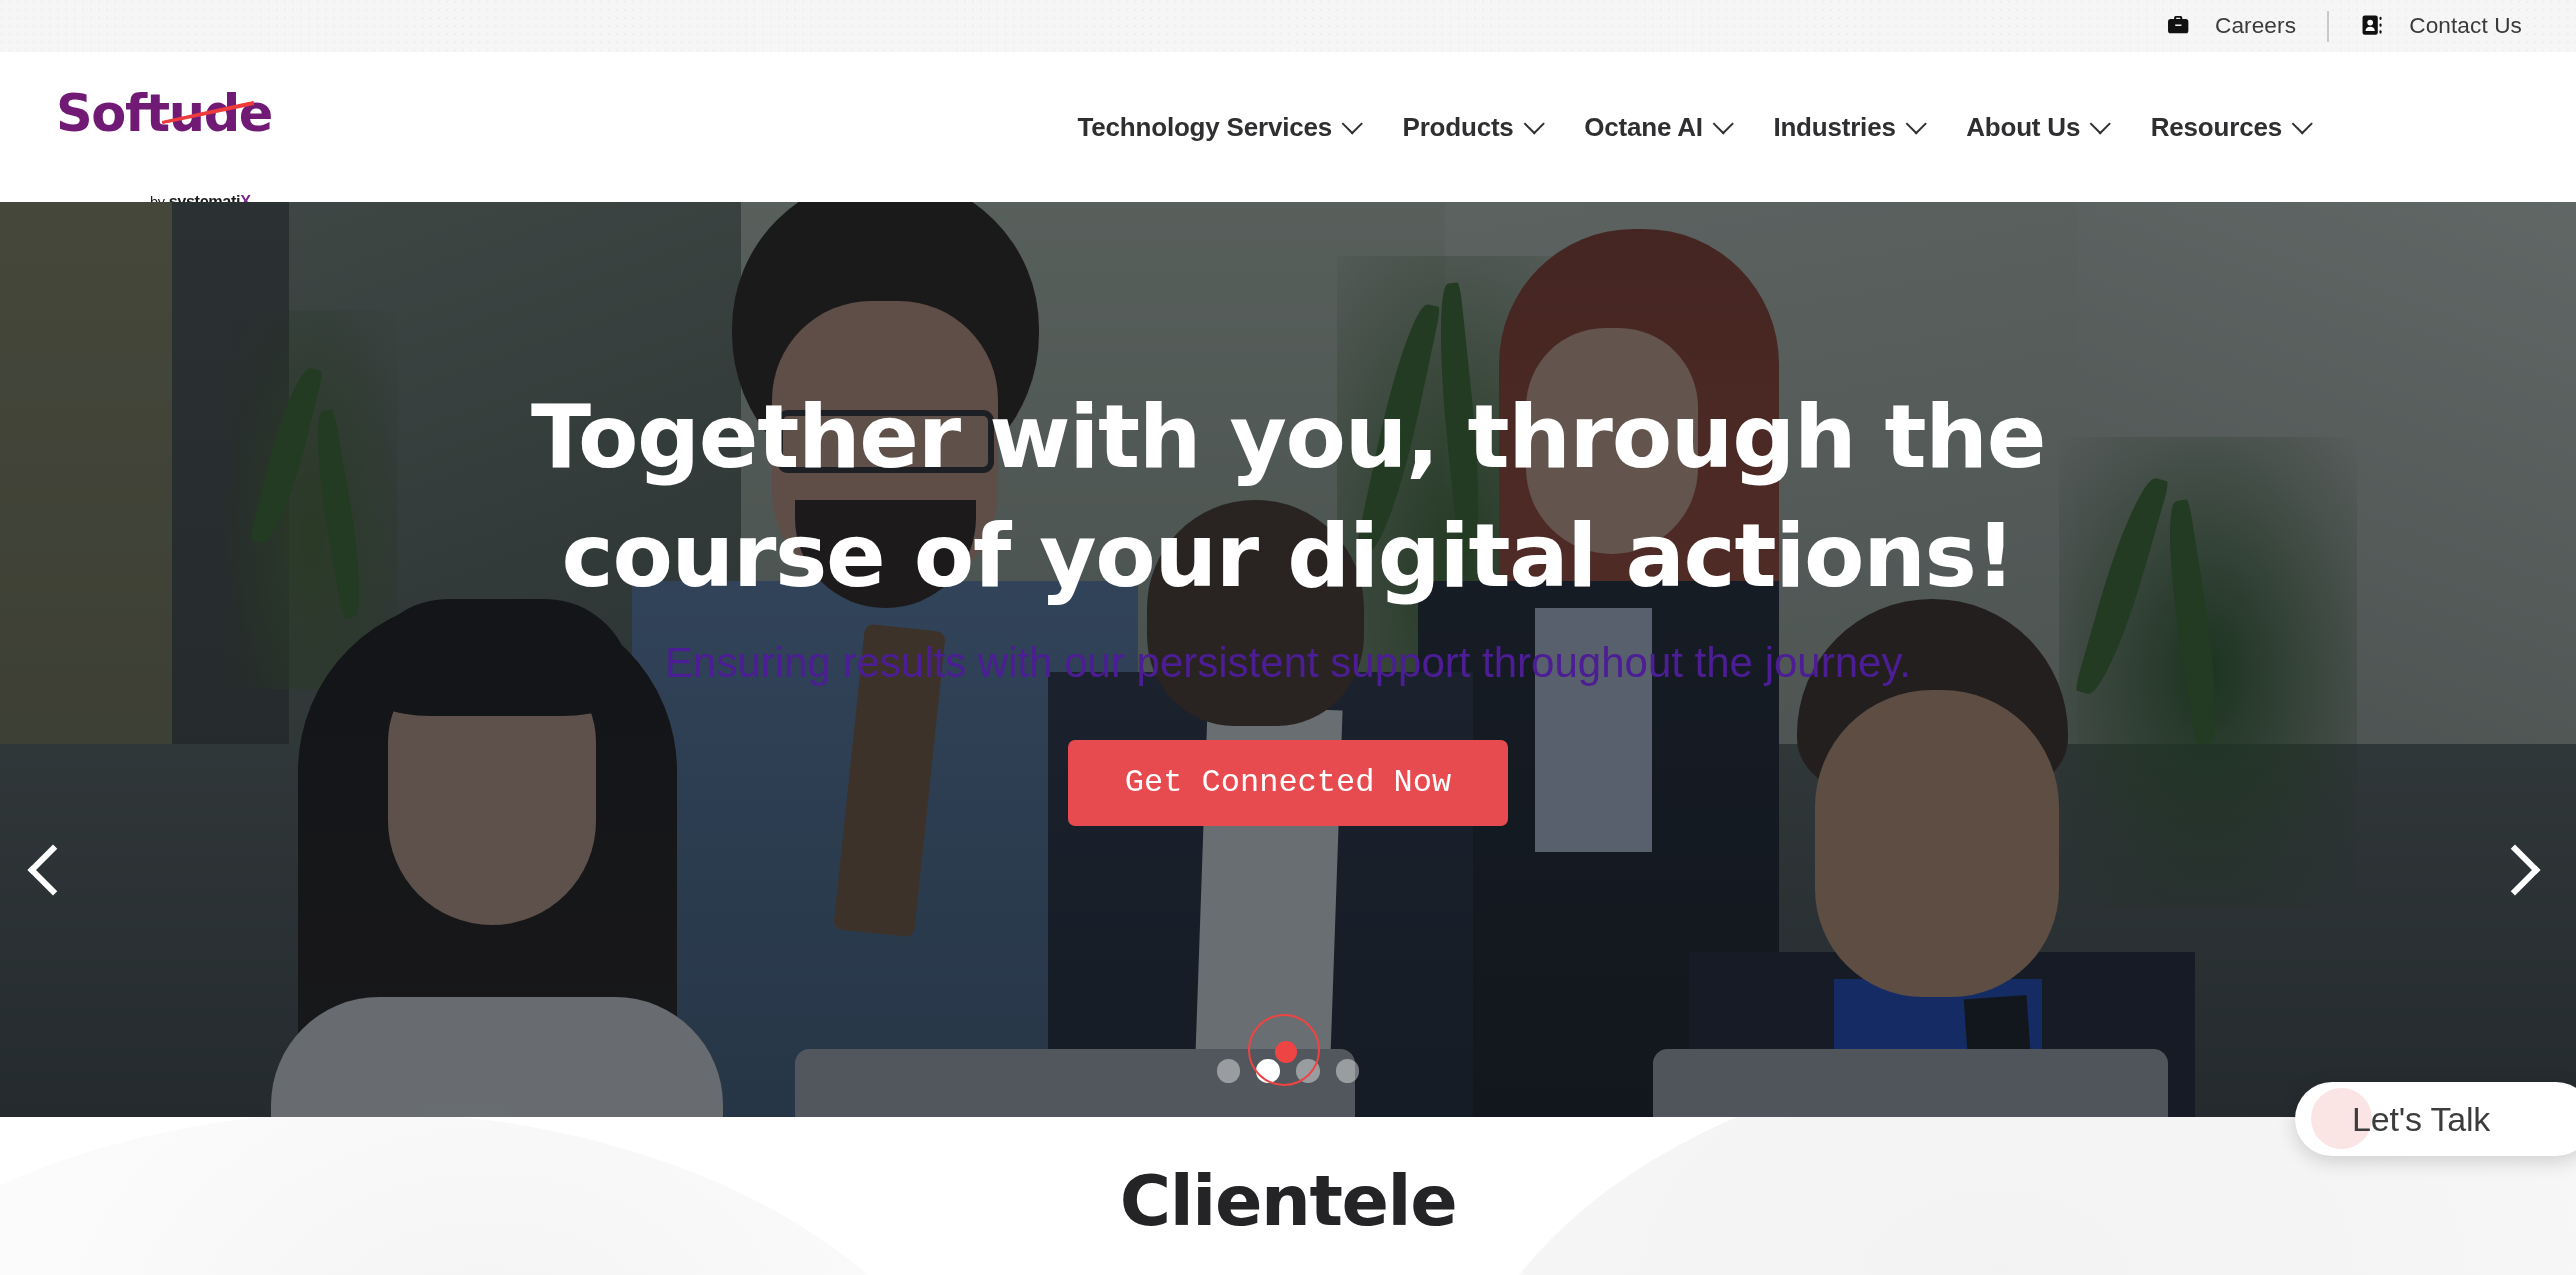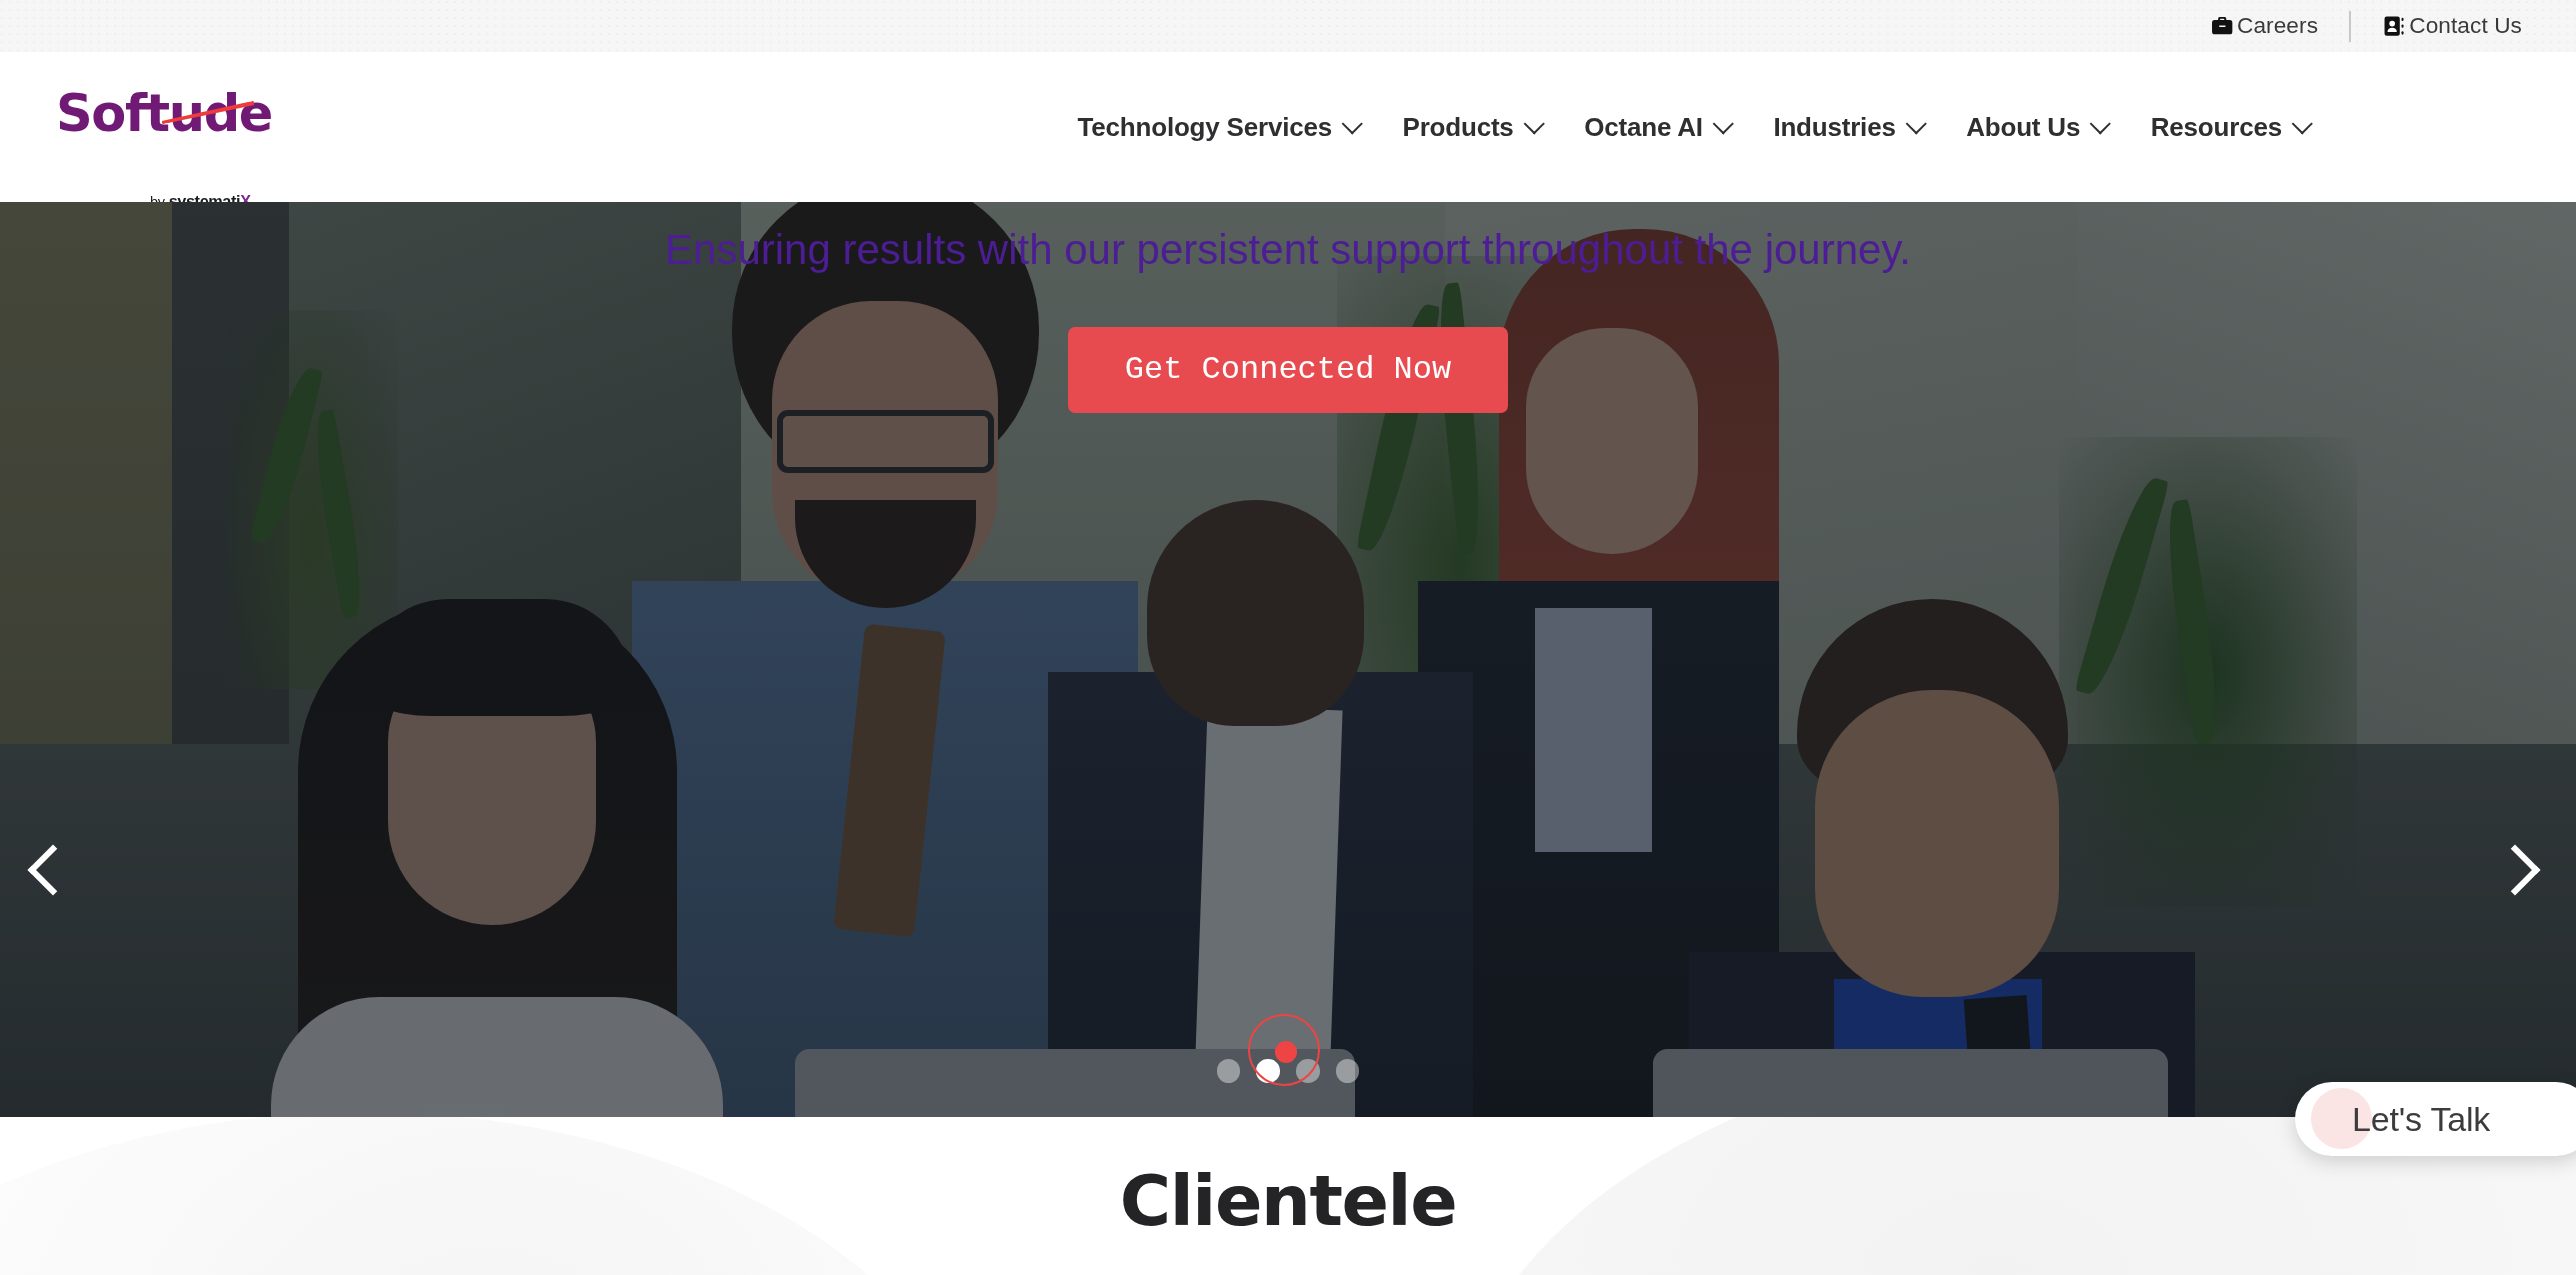--- a/index.html
+++ b/index.html
@@ -20,22 +20,22 @@
     background-image:
       radial-gradient(circle at 1.8px 1.8px, rgba(0,0,0,0.035) 0.9px, transparent 1.1px);
     background-size: 8.1px 8.1px;
     display: flex;
     align-items: center;
     justify-content: flex-end;
     padding-right: 54px;
   }
   .topbar-link {
     display: flex;
-    align-items: center;
-    gap: 3px;
+    align-items: flex-start;
+    gap: 25px;
     font-size: 22.6px;
     color: #3a3a3a;
     letter-spacing: 0.1px;
     cursor: pointer;
     white-space: nowrap;
   }
   .topbar-divider {
     width: 1.8px;
     height: 31px;
     background: #c8c8c8;
@@ -458,20 +458,21 @@
     <div class="sc w1-body"></div>
 
     <div class="sc lt1"></div>
     <div class="sc lt2"></div>
     <div class="sc glassware"></div>
   </div>
 
   <div class="hero-overlay"></div>
 
   <div class="hero-content">
+    <h1 class="hero-title">Together with you, through the course of your digital actions!</h1>
     <p class="hero-sub">Ensuring results with our persistent support throughout the journey.</p>
     <button class="hero-cta">Get Connected Now</button>
   </div>
 
   <div class="hero-arrow left">
     <i></i>
   </div>
   <div class="hero-arrow right">
     <i></i>
   </div>

